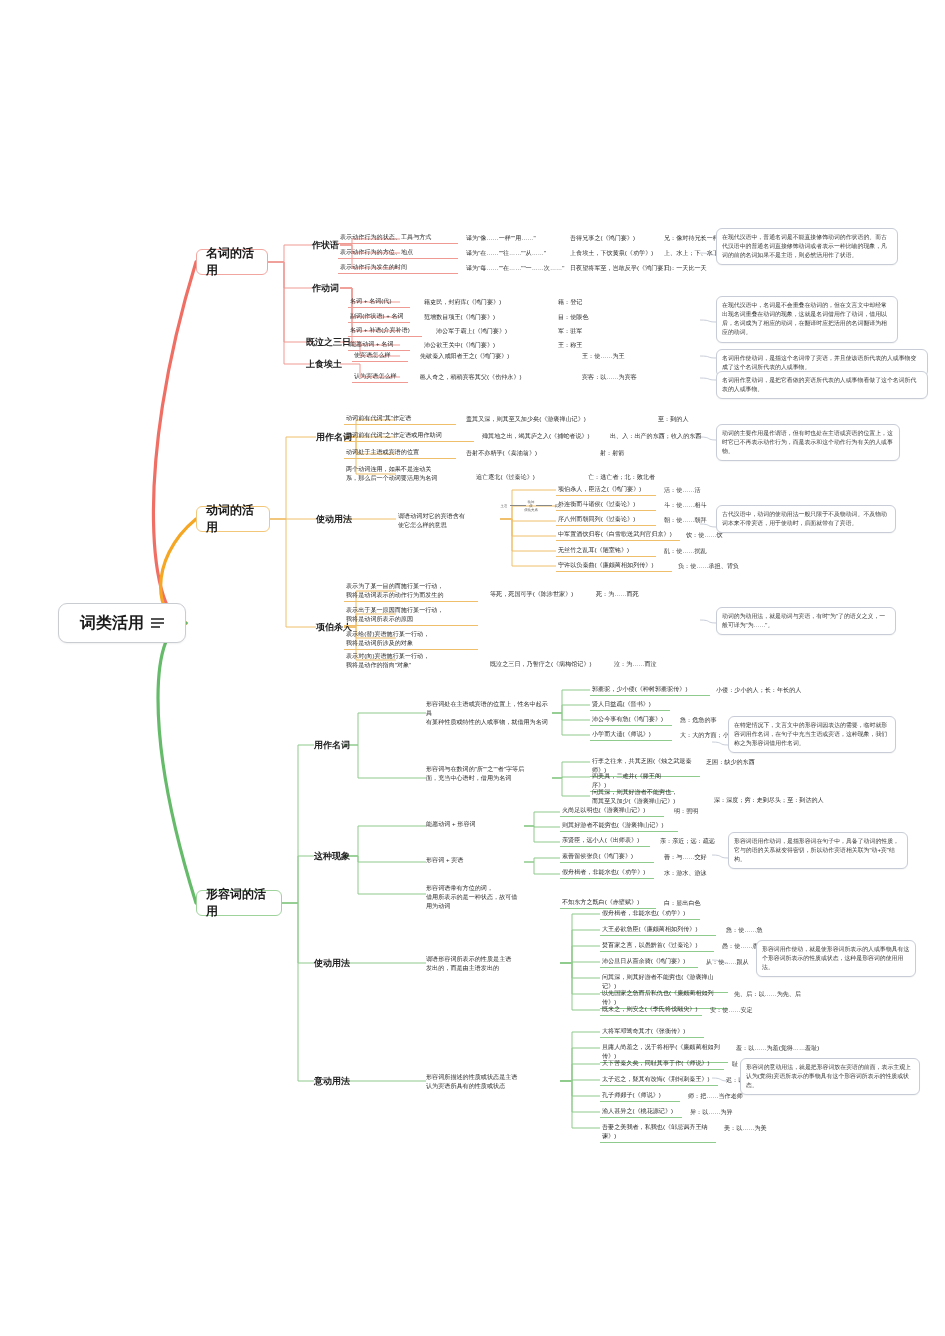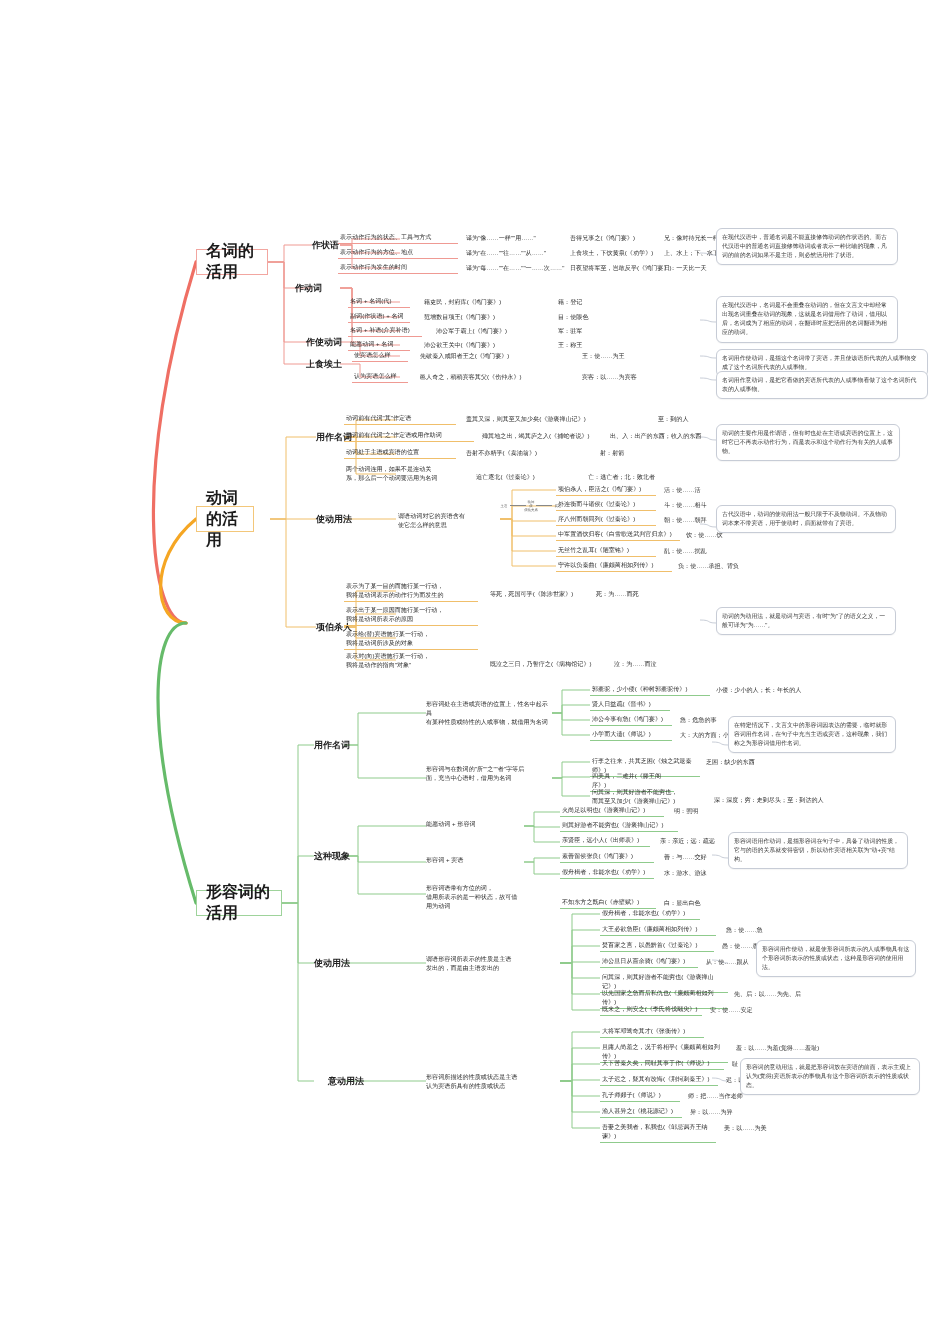--- a/index.html
+++ b/index.html
@@ -16,23 +16,23 @@
     display:flex;align-items:center;justify-content:center;gap:7px;
     font-size:16px;font-weight:bold;color:#1b1b1b;
     box-shadow:0 1px 2px rgba(0,0,0,.06);
   }
   .root .hamb{display:inline-block;width:13px;}
   .root .hamb i{display:block;height:1.6px;background:#555;margin:2.4px 0;}
   .root .hamb i:last-child{width:9px;}
 
   
   .l1{
-    height:26px;border-radius:0;border:1px solid;
+    height:26px;border-radius:6px;border:1px solid;
     display:flex;align-items:center;justify-content:flex-end;
-    font-size:16px;font-weight:bold;color:#1b1b1b;background:#fff;padding:0 9px;
+    font-size:12px;font-weight:bold;color:#1b1b1b;background:#fff;padding:0 9px;
   }
   .l1.red{border-color:#f2a6a0;}
   .l1.amber{border-color:#f3c77a;}
   .l1.green{border-color:#9ed39b;}
 
   
   .l2{font-size:9px;font-weight:bold;color:#222;white-space:nowrap;}
 
   
   .l3{
@@ -168,28 +168,36 @@
       <path d="M560 1081 L572 1081 L572 1128 L600 1128"></path>
     </g>
     <g stroke="#c2c7d2" stroke-width=".9" fill="none">
       <path d="M712 742 C724 742 718 745 728 745"></path>
       <path d="M712 855 C724 855 718 858 728 858"></path>
       <path d="M712 960 C724 960 718 963 728 963"></path>
       <path d="M712 1078 C724 1078 718 1081 728 1081"></path>
     </g>
   </svg>
 
+  <div class="node root">
+    <span>词类活用</span>
+    <span class="hamb">
+        <i></i>
+        <i></i>
+        <i></i>
+      </span>
+  </div>
 
   <div class="node l1 red" style="left:196px;top:249px;width:72px;">
     <span>名词的活用</span>
   </div>
 
   <div class="node l2" style="left:312px;top:239px;"><span>作状语</span></div>
-  <div class="node l2" style="left:295px;top:282px;text-align:right;"><span>作动词</span></div>
-  <div class="node l2" style="left:306px;top:336px;"><span>作使动词</span></div>
+  <div class="node l2" style="left:312px;top:282px;text-align:right;"><span>作动词</span></div>
+  <div class="node l2" style="left:306px;top:336px;"><span>既泣之三日</span></div>
   <div class="node l2" style="left:306px;top:358px;"><span>上食埃土</span></div>
 
   <div class="node l3 red" style="left:338px;top:233px;width:120px;">表示动作行为的状态、工具与方式</div>
   <div class="node ex" style="left:466px;top:234px;">译为"像……一样""用……"</div>
   <div class="node ex" style="left:570px;top:234px;">吾得兄事之(《鸿门宴》)</div>
   <div class="node ex" style="left:664px;top:234px;">兄：像对待兄长一样</div>
 
   <div class="node l3 red" style="left:338px;top:248px;width:120px;">表示动作行为的方位、地点</div>
   <div class="node ex" style="left:466px;top:249px;">译为"在……""往……""从……"</div>
   <div class="node ex" style="left:570px;top:249px;">上食埃土，下饮黄泉(《劝学》)</div>
@@ -222,21 +230,21 @@
 
   <div class="node l3 red" style="left:352px;top:372px;width:56px;">认为宾语怎么样</div>
   <div class="node ex" style="left:420px;top:373px;">邑人奇之，稍稍宾客其父(《伤仲永》)</div>
   <div class="node ex" style="left:582px;top:373px;">宾客：以……为宾客</div>
 
   <div class="note" style="left:716px;top:228px;width:182px;">在现代汉语中，普通名词是不能直接修饰动词的作状语的。而古代汉语中的普通名词直接修饰动词或者表示一种比喻的现象，凡词的前的名词如果不是主语，则必然活用作了状语。</div>
   <div class="note" style="left:716px;top:296px;width:182px;">在现代汉语中，名词是不会重叠在动词的，但在文言文中却经常出现名词重叠在动词的现象，这就是名词借用作了动词，借用以后，名词成为了相应的动词，在翻译时应把活用的名词翻译为相应的动词。</div>
   <div class="note" style="left:716px;top:349px;width:212px;">名词用作使动词，是指这个名词带了宾语，并且使该语所代表的人或事物变成了这个名词所代表的人或事物。</div>
   <div class="note" style="left:716px;top:371px;width:212px;">名词用作意动词，是把它看做的宾语所代表的人或事物看做了这个名词所代表的人或事物。</div>
 
-  <div class="node l1 amber" style="left:196px;top:506px;width:58px;">
+  <div class="node l1 amber" style="left:196px;top:506px;width:74px;">
     <span>动词的活用</span>
   </div>
 
   <div class="node l2" style="left:316px;top:431px;"><span>用作名词</span></div>
   <div class="node l2" style="left:316px;top:513px;"><span>使动用法</span></div>
   <div class="node l2" style="left:316px;top:621px;"><span>项伯杀人</span></div>
 
   <div class="node l3 amber" style="left:344px;top:414px;width:112px;">动词前有代词"其"作定语</div>
   <div class="node ex" style="left:466px;top:415px;">盖其又深，则其至又加少矣(《游褒禅山记》)</div>
   <div class="node ex" style="left:658px;top:415px;">至：到的人</div>
@@ -303,21 +311,21 @@
   <div class="note" style="left:716px;top:505px;width:180px;">古代汉语中，动词的使动用法一般只限于不及物动词。不及物动词本来不带宾语，用于使动时，后面就带有了宾语。</div>
   <div class="note" style="left:716px;top:607px;width:180px;">动词的为动用法，就是动词与宾语，有时"为"了的语义之义，一般可译为"为……"。</div>
 
   <div class="node l1 green" style="left:196px;top:890px;width:86px;">
     <span>形容词的活用</span>
   </div>
 
   <div class="node l2" style="left:314px;top:739px;"><span>用作名词</span></div>
   <div class="node l2" style="left:314px;top:850px;"><span>这种现象</span></div>
   <div class="node l2" style="left:314px;top:957px;"><span>使动用法</span></div>
-  <div class="node l2" style="left:314px;top:1075px;margin-left:14px;"><span>意动用法</span></div>
+  <div class="node l2" style="left:314px;top:1075px;"><span>意动用法</span></div>
 
   <div class="node l3 green nb" style="left:424px;top:700px;width:130px;">形容词处在主语或宾语的位置上，性名中起示具
 有某种性质或特性的人或事物，就借用为名词</div>
   <div class="node l3 green" style="left:590px;top:685px;width:120px;">郭橐驼，少小偻(《种树郭橐驼传》)</div>
   <div class="node ex" style="left:716px;top:686px;">小偻：少小的人；长：年长的人</div>
   <div class="node l3 green" style="left:590px;top:700px;width:80px;">贤人日益疏(《晋书》)</div>
   <div class="node l3 green" style="left:590px;top:715px;width:82px;">沛公今事有急(《鸿门宴》)</div>
   <div class="node ex" style="left:680px;top:716px;">急：危急的事</div>
   <div class="node l3 green" style="left:590px;top:730px;width:82px;">小学而大遗(《师说》)</div>
   <div class="node ex" style="left:680px;top:731px;">大：大的方面；小：小的方面</div>

